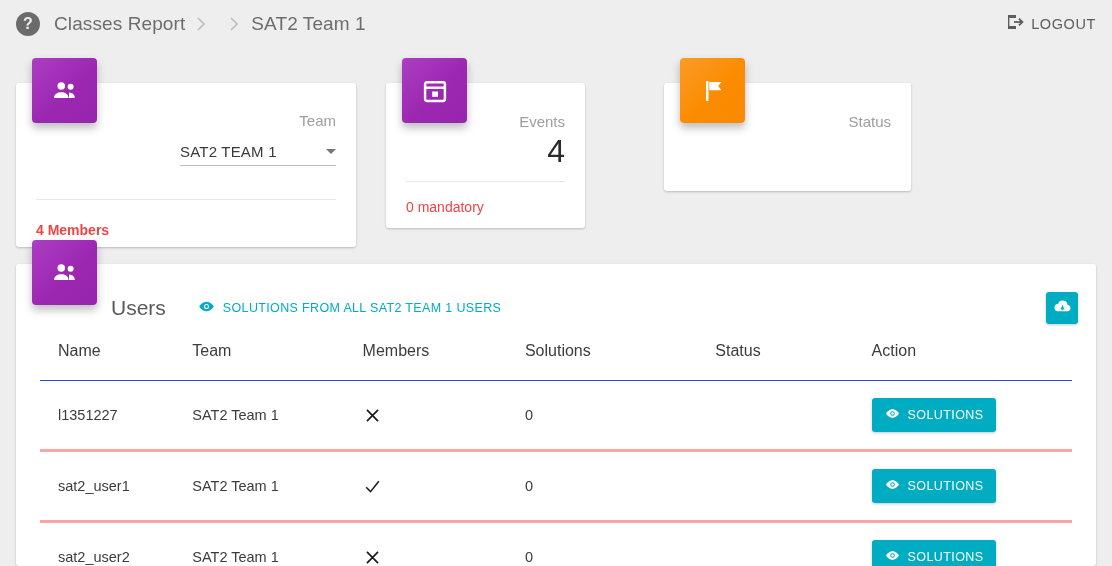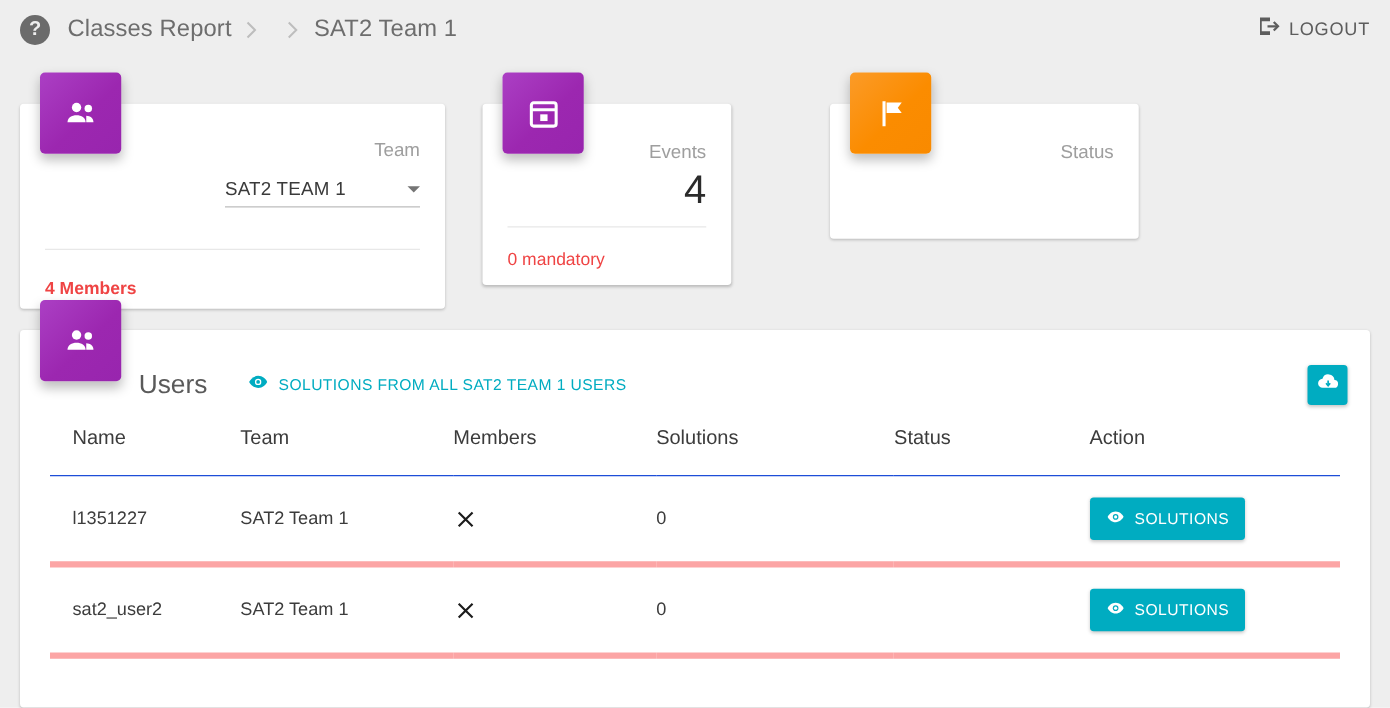--- a/index.html
+++ b/index.html
@@ -140,21 +140,21 @@
   table.users {
     position: absolute; left: 24px; top: 78px; width: 1032px;
     border-collapse: collapse;
   }
   table.users th {
     text-align: left; font-size: 16px; font-weight: 400; color: #3c3c3c;
     padding: 0 0 20px 0; border-bottom: 1px solid #1d4ed8;
   }
   table.users td {
     font-size: 14.5px; color: #3c3c3c;
-    padding: 17px 0; border-bottom: 5px solid #fca5a5;
+    padding: 17px 0; border-bottom: 3px solid #fca5a5;
     height: 54px; vertical-align: middle;
   }
   .col-name   { width: 152px; padding-left: 18px !important; }
   .col-team   { width: 170px; }
   .col-leader { width: 162px; }
   .col-sol    { width: 190px; }
   .col-status { width: 156px; }
   .col-action { width: 200px; }
 
   .mark { font-size: 21px; color: #1d1d1d; line-height: 1; }
@@ -295,20 +295,37 @@
         <th class="col-status">Status</th>
         <th class="col-action">Action</th>
       </tr>
     </thead>
     <tbody>
         <tr>
           <td class="col-name">l1351227</td>
           <td class="col-team">SAT2 Team 1</td>
           <td class="col-leader"><span class="mark"><svg width="19" height="19" viewBox="0 0 24 24">
                 <path d="M5 5 L19 19 M19 5 L5 19" stroke="#1d1d1d" stroke-width="2.2" fill="none"></path>
+              </svg></span></td>
+          <td class="col-sol">0</td>
+          <td class="col-status"></td>
+          <td class="col-action"><button class="sol-btn">
+              <span><svg width="15" height="15" viewBox="0 0 24 24">
+                  <path d="M12 5.2c-5 0-9 4.1-10.2 6.8C3 14.7 7 18.8 12 18.8s9-4.1 10.2-6.8C21 9.3 17 5.2 12 5.2z" fill="#ffffff"></path>
+                  <circle cx="12" cy="12" r="3.6" fill="#00acc1"></circle>
+                  <circle cx="12" cy="12" r="2.0" fill="#ffffff"></circle>
+                </svg></span>
+              <span class="sol-btn-label">SOLUTIONS</span>
+            </button></td>
+        </tr>
+        <tr>
+          <td class="col-name">sat2_user1</td>
+          <td class="col-team">SAT2 Team 1</td>
+          <td class="col-leader"><span class="mark"><svg width="19" height="19" viewBox="0 0 24 24">
+                <path d="M4 13 L9.5 18.5 L20 5.5" stroke="#1d1d1d" stroke-width="2" fill="none"></path>
               </svg></span></td>
           <td class="col-sol">0</td>
           <td class="col-status"></td>
           <td class="col-action"><button class="sol-btn">
               <span><svg width="15" height="15" viewBox="0 0 24 24">
                   <path d="M12 5.2c-5 0-9 4.1-10.2 6.8C3 14.7 7 18.8 12 18.8s9-4.1 10.2-6.8C21 9.3 17 5.2 12 5.2z" fill="#ffffff"></path>
                   <circle cx="12" cy="12" r="3.6" fill="#00acc1"></circle>
                   <circle cx="12" cy="12" r="2.0" fill="#ffffff"></circle>
                 </svg></span>
               <span class="sol-btn-label">SOLUTIONS</span>

